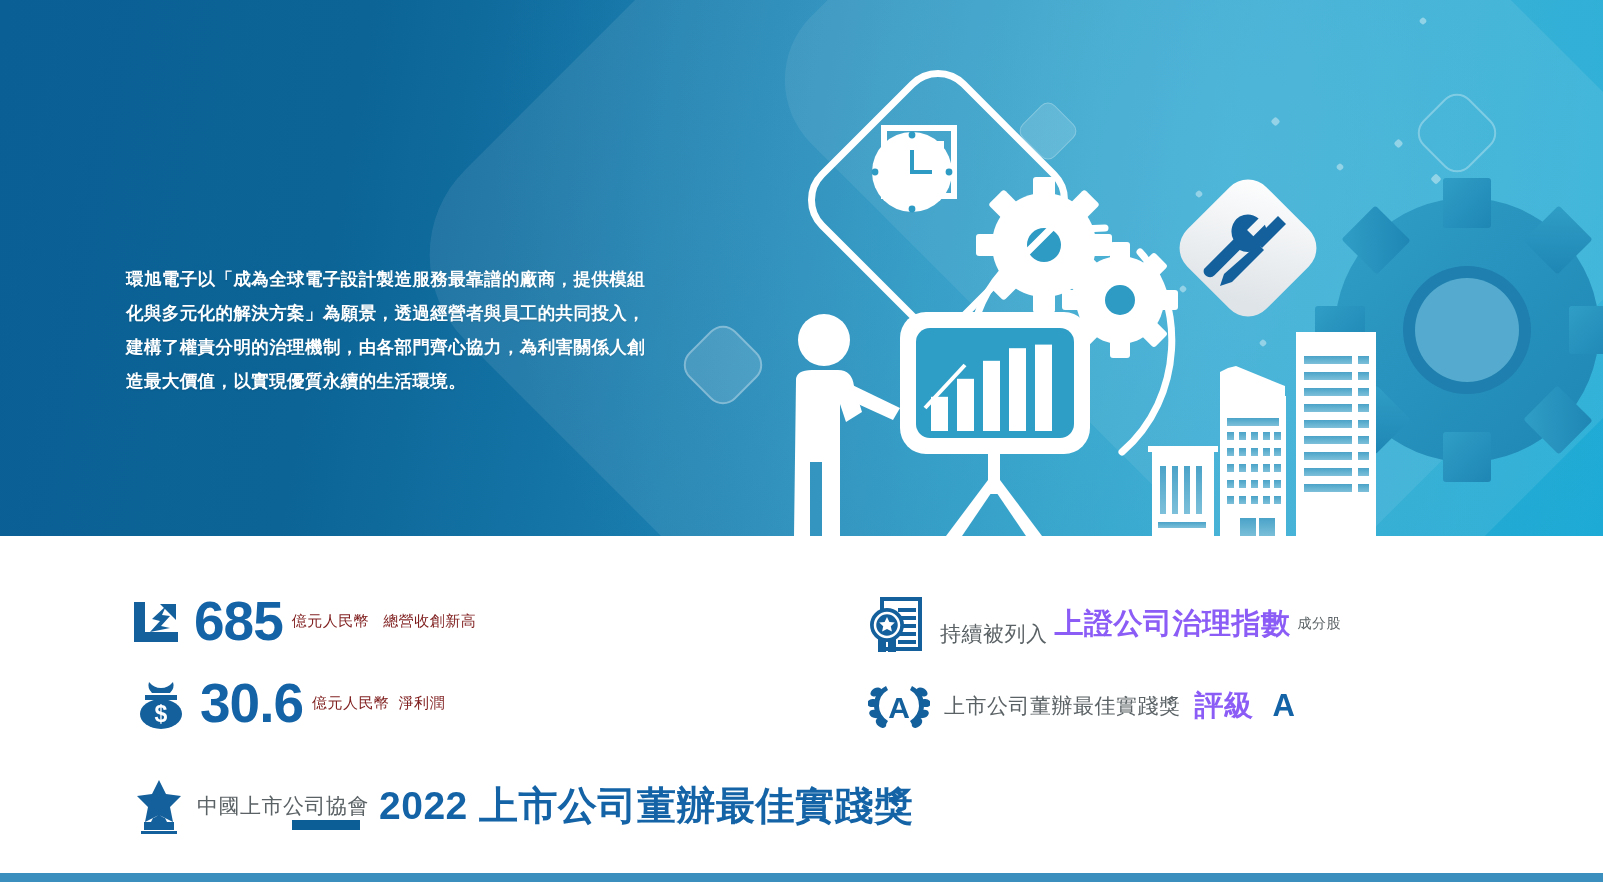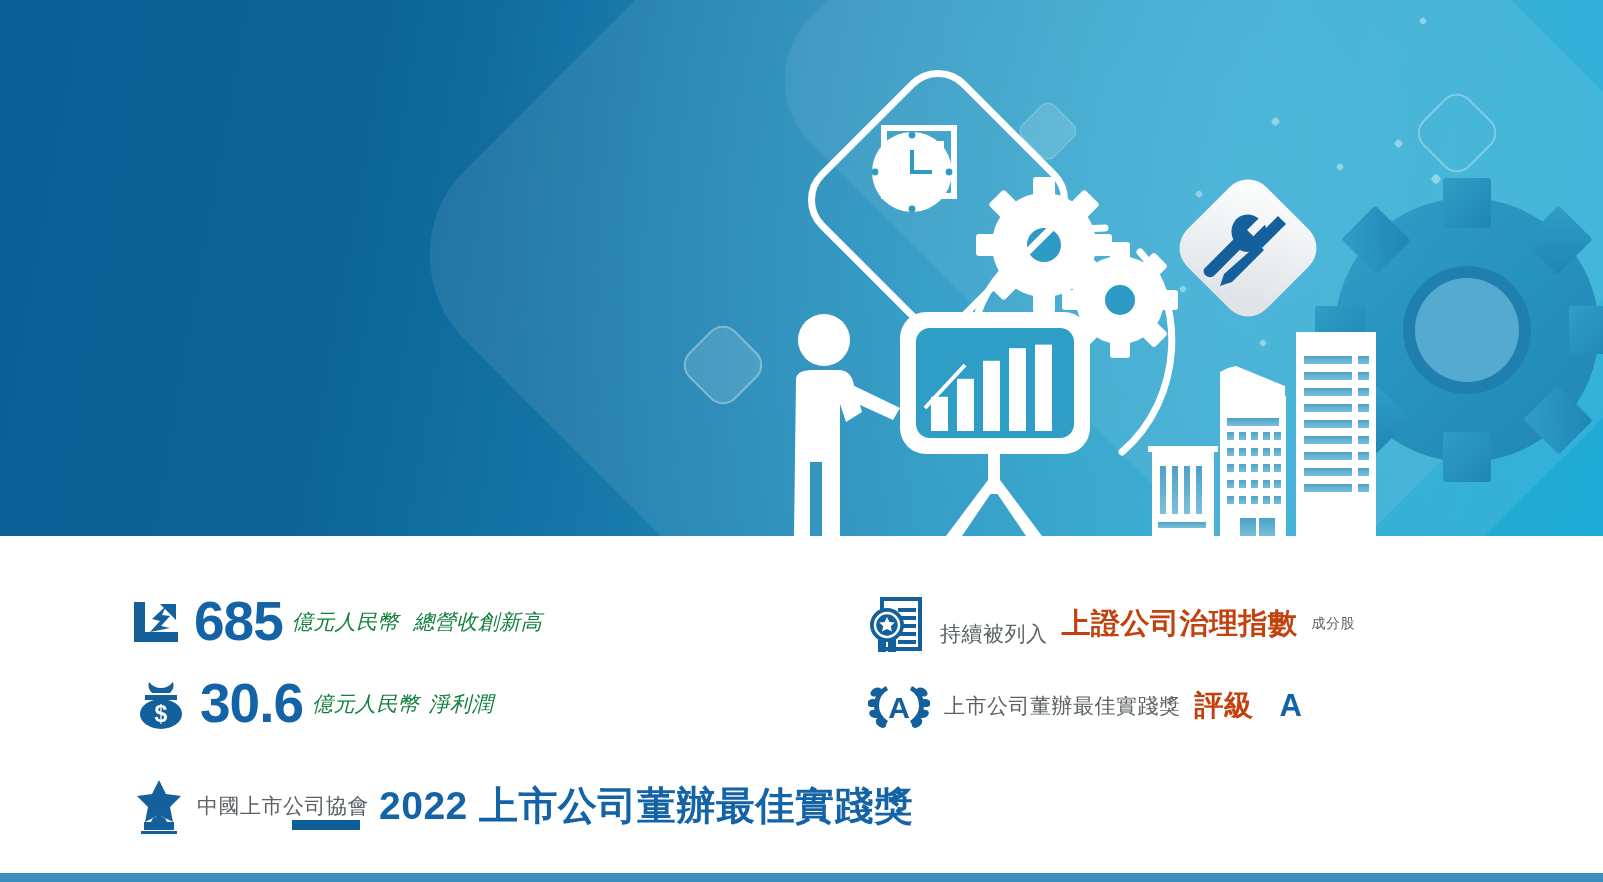--- a/index.html
+++ b/index.html
@@ -69,26 +69,26 @@
     position:absolute;display:flex;align-items:center;white-space:nowrap;
   }
   .stat .ico{
     flex:0 0 auto;display:flex;align-items:center;justify-content:center;
   }
   .num{
     color:#1363a6;font-weight:700;font-size:55px;line-height:1;
     letter-spacing:-1px;margin-left:14px;
   }
   .unit{
-    color:#15803d;font-size:21px;margin-left:9px;letter-spacing:.5px;font-style:italic;
+    color:#7f1d1d;font-size:15px;margin-left:9px;letter-spacing:.5px;
   }
   .lead{color:#5b6265;font-size:21px;letter-spacing:.5px;}
   .hl{
-    color:#c2410c;font-weight:700;font-size:29px;letter-spacing:.5px;
-    margin:0 14px;
+    color:#8b5cf6;font-weight:700;font-size:29px;letter-spacing:.5px;
+    margin:0 7px;
   }
   .tail{color:#5b6265;font-size:14px;letter-spacing:.5px;}
   .grade{
     color:#1363a6;font-weight:700;font-size:31px;margin-left:12px;letter-spacing:1px;
   }
   .award{
     color:#1363a6;font-weight:700;font-size:39px;letter-spacing:.5px;margin-left:10px;
   }
   .smalllead{color:#5b6265;font-size:21px;letter-spacing:.5px;margin-left:12px;}
 
@@ -310,20 +310,21 @@
             <rect x="1009" y="348.2" width="17" height="82.8" fill="#ffffff"></rect>
             <rect x="1035" y="344.6" width="17" height="86.39999999999999" fill="#ffffff"></rect>
           </g>
 
         <rect x="988" y="452" width="12" height="42"></rect>
         <path d="M 988 480 L 1000 480 L 1042 536 L 1026 536 Z"></path>
         <path d="M 988 480 L 1000 480 L 962 536 L 946 536 Z"></path>
       </g>
     </svg>
 
+    <div class="hero-copy">環旭電子以「成為全球電子設計製造服務最靠譜的廠商，提供模組化與多元化的解決方案」為願景，透過經營者與員工的共同投入，建構了權責分明的治理機制，由各部門齊心協力，為利害關係人創造最大價值，以實現優質永續的生活環境。</div>
   </div>
 
   <div class="stats">
 
     <div class="stat" style="left:128px;top:58px;">
       <span class="ico">
         <svg width="52" height="48" viewBox="0 0 52 48" xmlns="http://www.w3.org/2000/svg">
           <path fill="#14609c" d="M6 4 h11 v30 h33 v10 H6 Z"></path>
           <path fill="#14609c" d="M22 34 l10 -11 l-8 -2 l14 -13 l-4 9 l8 1 l-9 10 l9 2 Z"></path>
           <path fill="#14609c" d="M32 6 h16 v16 l-6 -6 l-10 -10 Z"></path>

